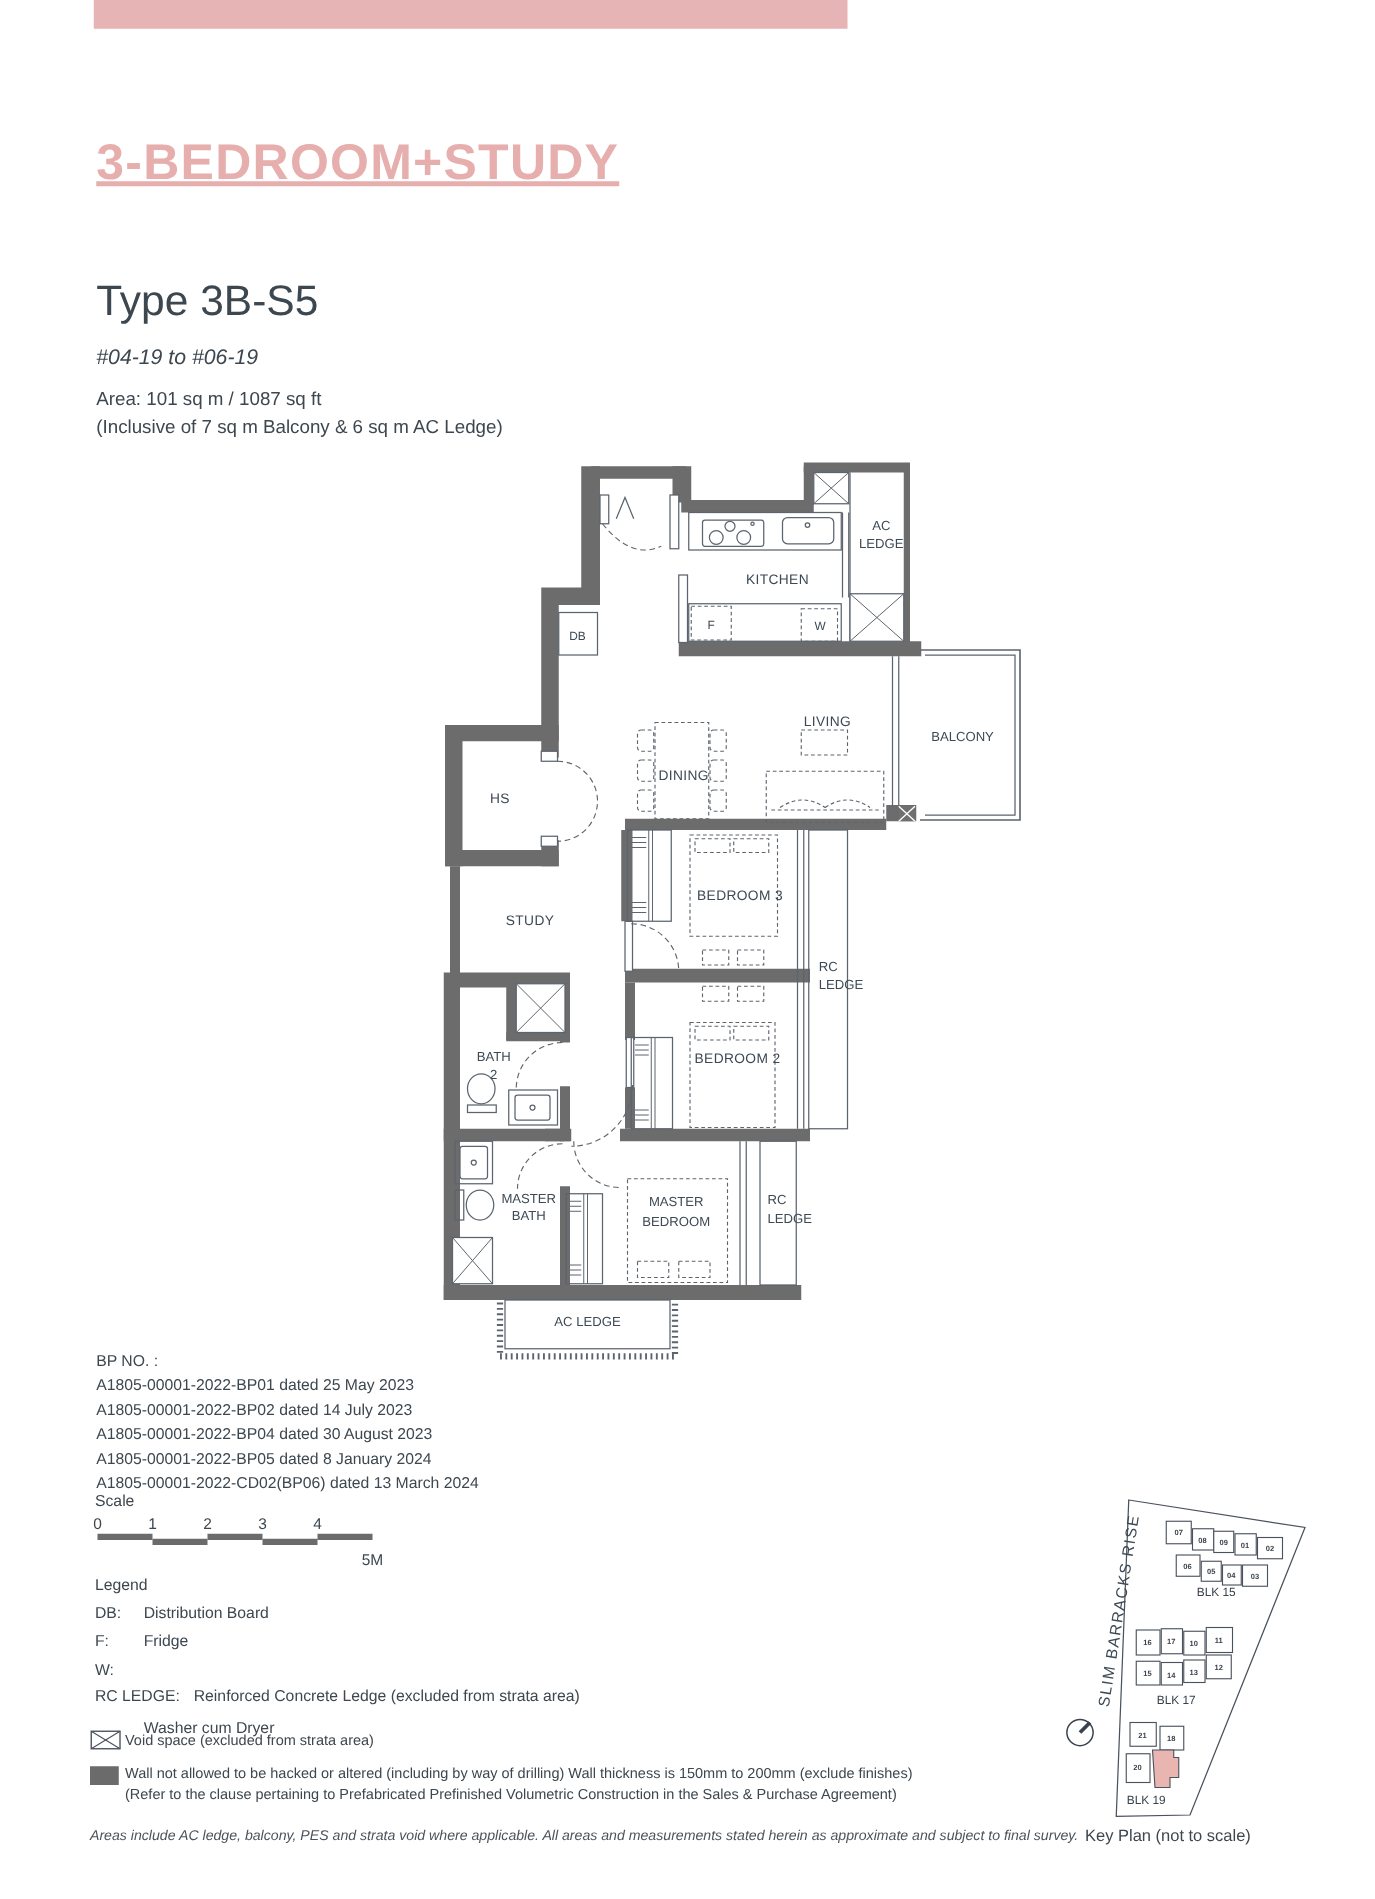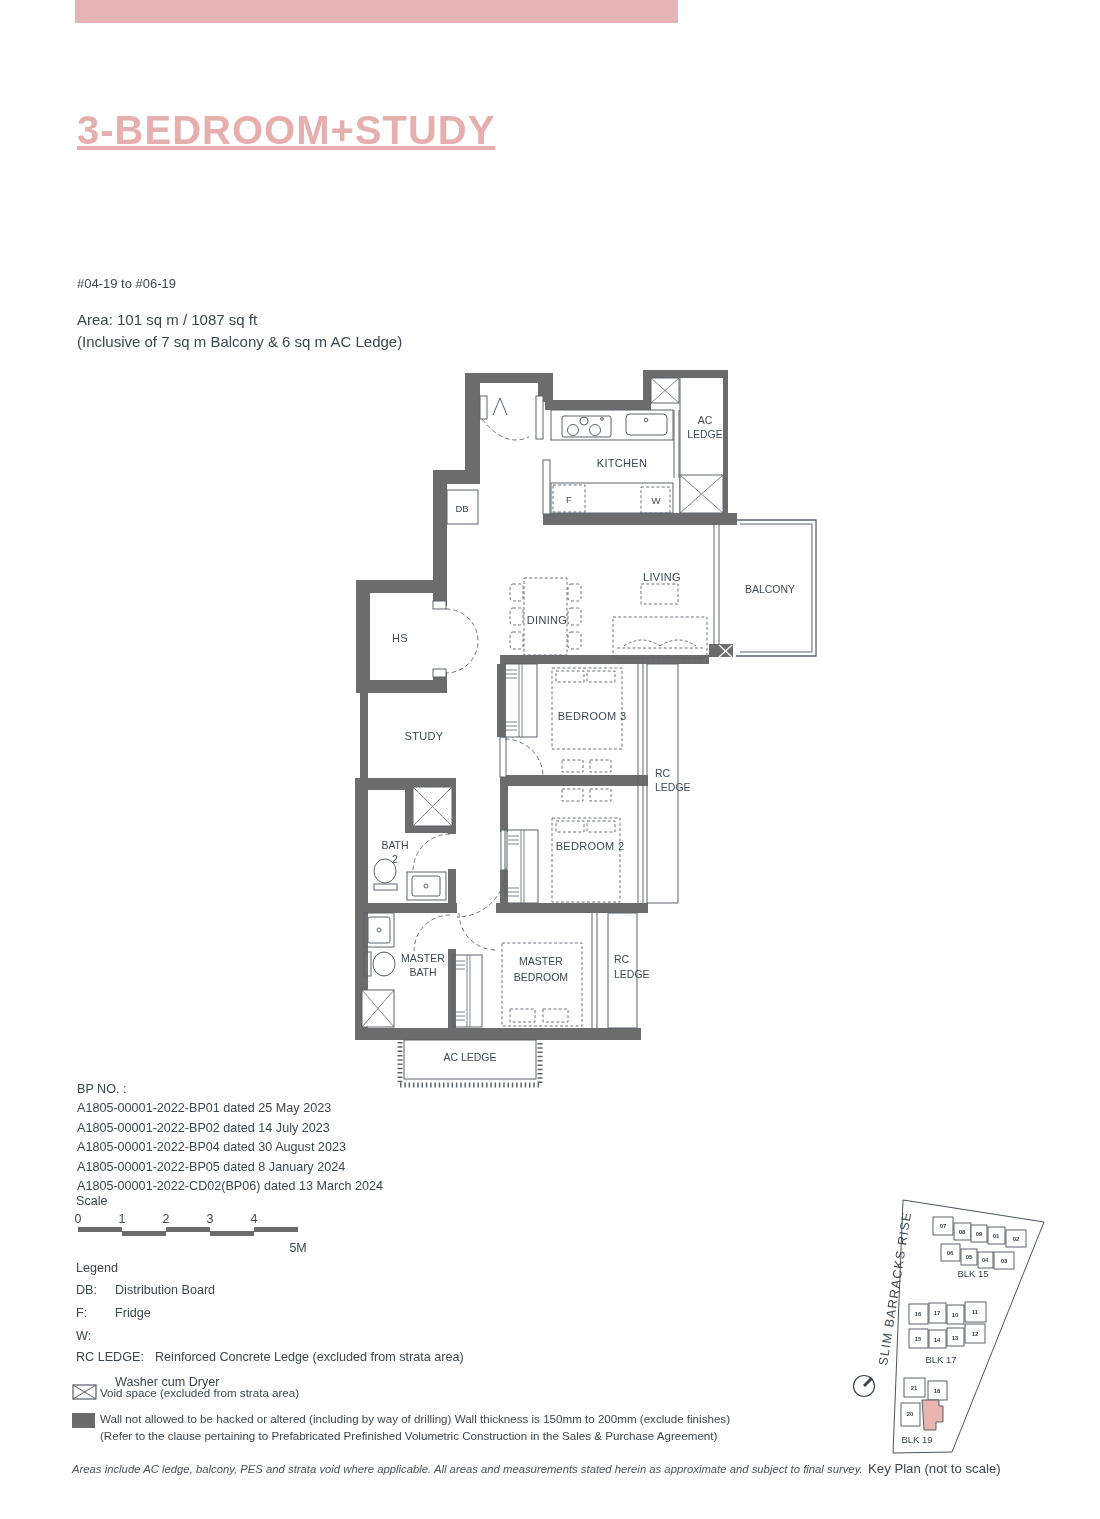--- a/index.html
+++ b/index.html
@@ -2,21 +2,21 @@
 <html><head>
 <meta charset="utf-8">
 <style>
   html,body{margin:0;padding:0;background:#fff;}
   .page{position:relative;width:1100px;height:1519px;background:#ffffff;overflow:hidden;
         font-family:"Liberation Sans","DejaVu Sans",sans-serif;color:#3d474f;}
   .abs{position:absolute;}
   .accent-bar{left:75px;top:0;width:603px;height:23px;background:#e6b4b4;}
   .page-title{left:77px;top:108px;font-size:40px;font-weight:700;letter-spacing:1px;color:#e7aeae;text-decoration:underline;}
   .type-heading{left:77px;top:222px;font-size:34px;font-weight:400;color:#3d474f;}
-  .unit-range{left:77px;top:276px;font-size:13px;}
+  .unit-range{left:77px;top:276px;font-size:17px;font-style:italic;}
   .area-line{left:77px;font-size:15px;}
   .bp-block{left:77px;top:1080px;font-size:12.6px;line-height:19.4px;}
   .scale-heading{left:76px;top:1194px;font-size:12.6px;}
   .scale-tick{top:1212px;font-size:12.4px;transform:translateX(-50%);}
   .scale-seg{height:5px;background:#6b6b6b;}
   .legend-heading{left:76px;top:1261px;font-size:12.6px;}
   .legend-key{left:76px;font-size:12.6px;}
   .legend-val{font-size:12.6px;}
   .note-text{left:100px;font-size:11.6px;}
   .wall-swatch{left:72px;top:1413px;width:23px;height:15px;background:#6b6b6b;}
@@ -38,20 +38,21 @@
   .kp-num{font-size:6px;font-weight:700;text-anchor:middle;fill:#39424d;}
   .kp-blk{font-size:9.5px;text-anchor:middle;fill:#39424d;}
 </style>
 </head>
 <body>
 
 <div class="page">
 
   <div class="abs accent-bar"></div>
   <div class="abs page-title">3-BEDROOM+STUDY</div>
+  <div class="abs type-heading">Type 3B-S5</div>
   <div class="abs unit-range">#04-19 to #06-19</div>
   <div class="abs area-line" style="top:311px;">Area: 101 sq m / 1087 sq ft</div>
   <div class="abs area-line" style="top:333px;">(Inclusive of 7 sq m Balcony &amp; 6 sq m AC Ledge)</div>
 
   <svg class="abs" style="left:350px;top:363px;" width="492" height="732" viewBox="350 363 492 732">
 
     <g>
       <rect class="wall" x="465" y="373" width="15" height="100"></rect>
       <rect class="wall" x="433" y="470" width="47" height="14"></rect>
       <rect class="wall" x="433" y="484" width="14" height="122"></rect>

